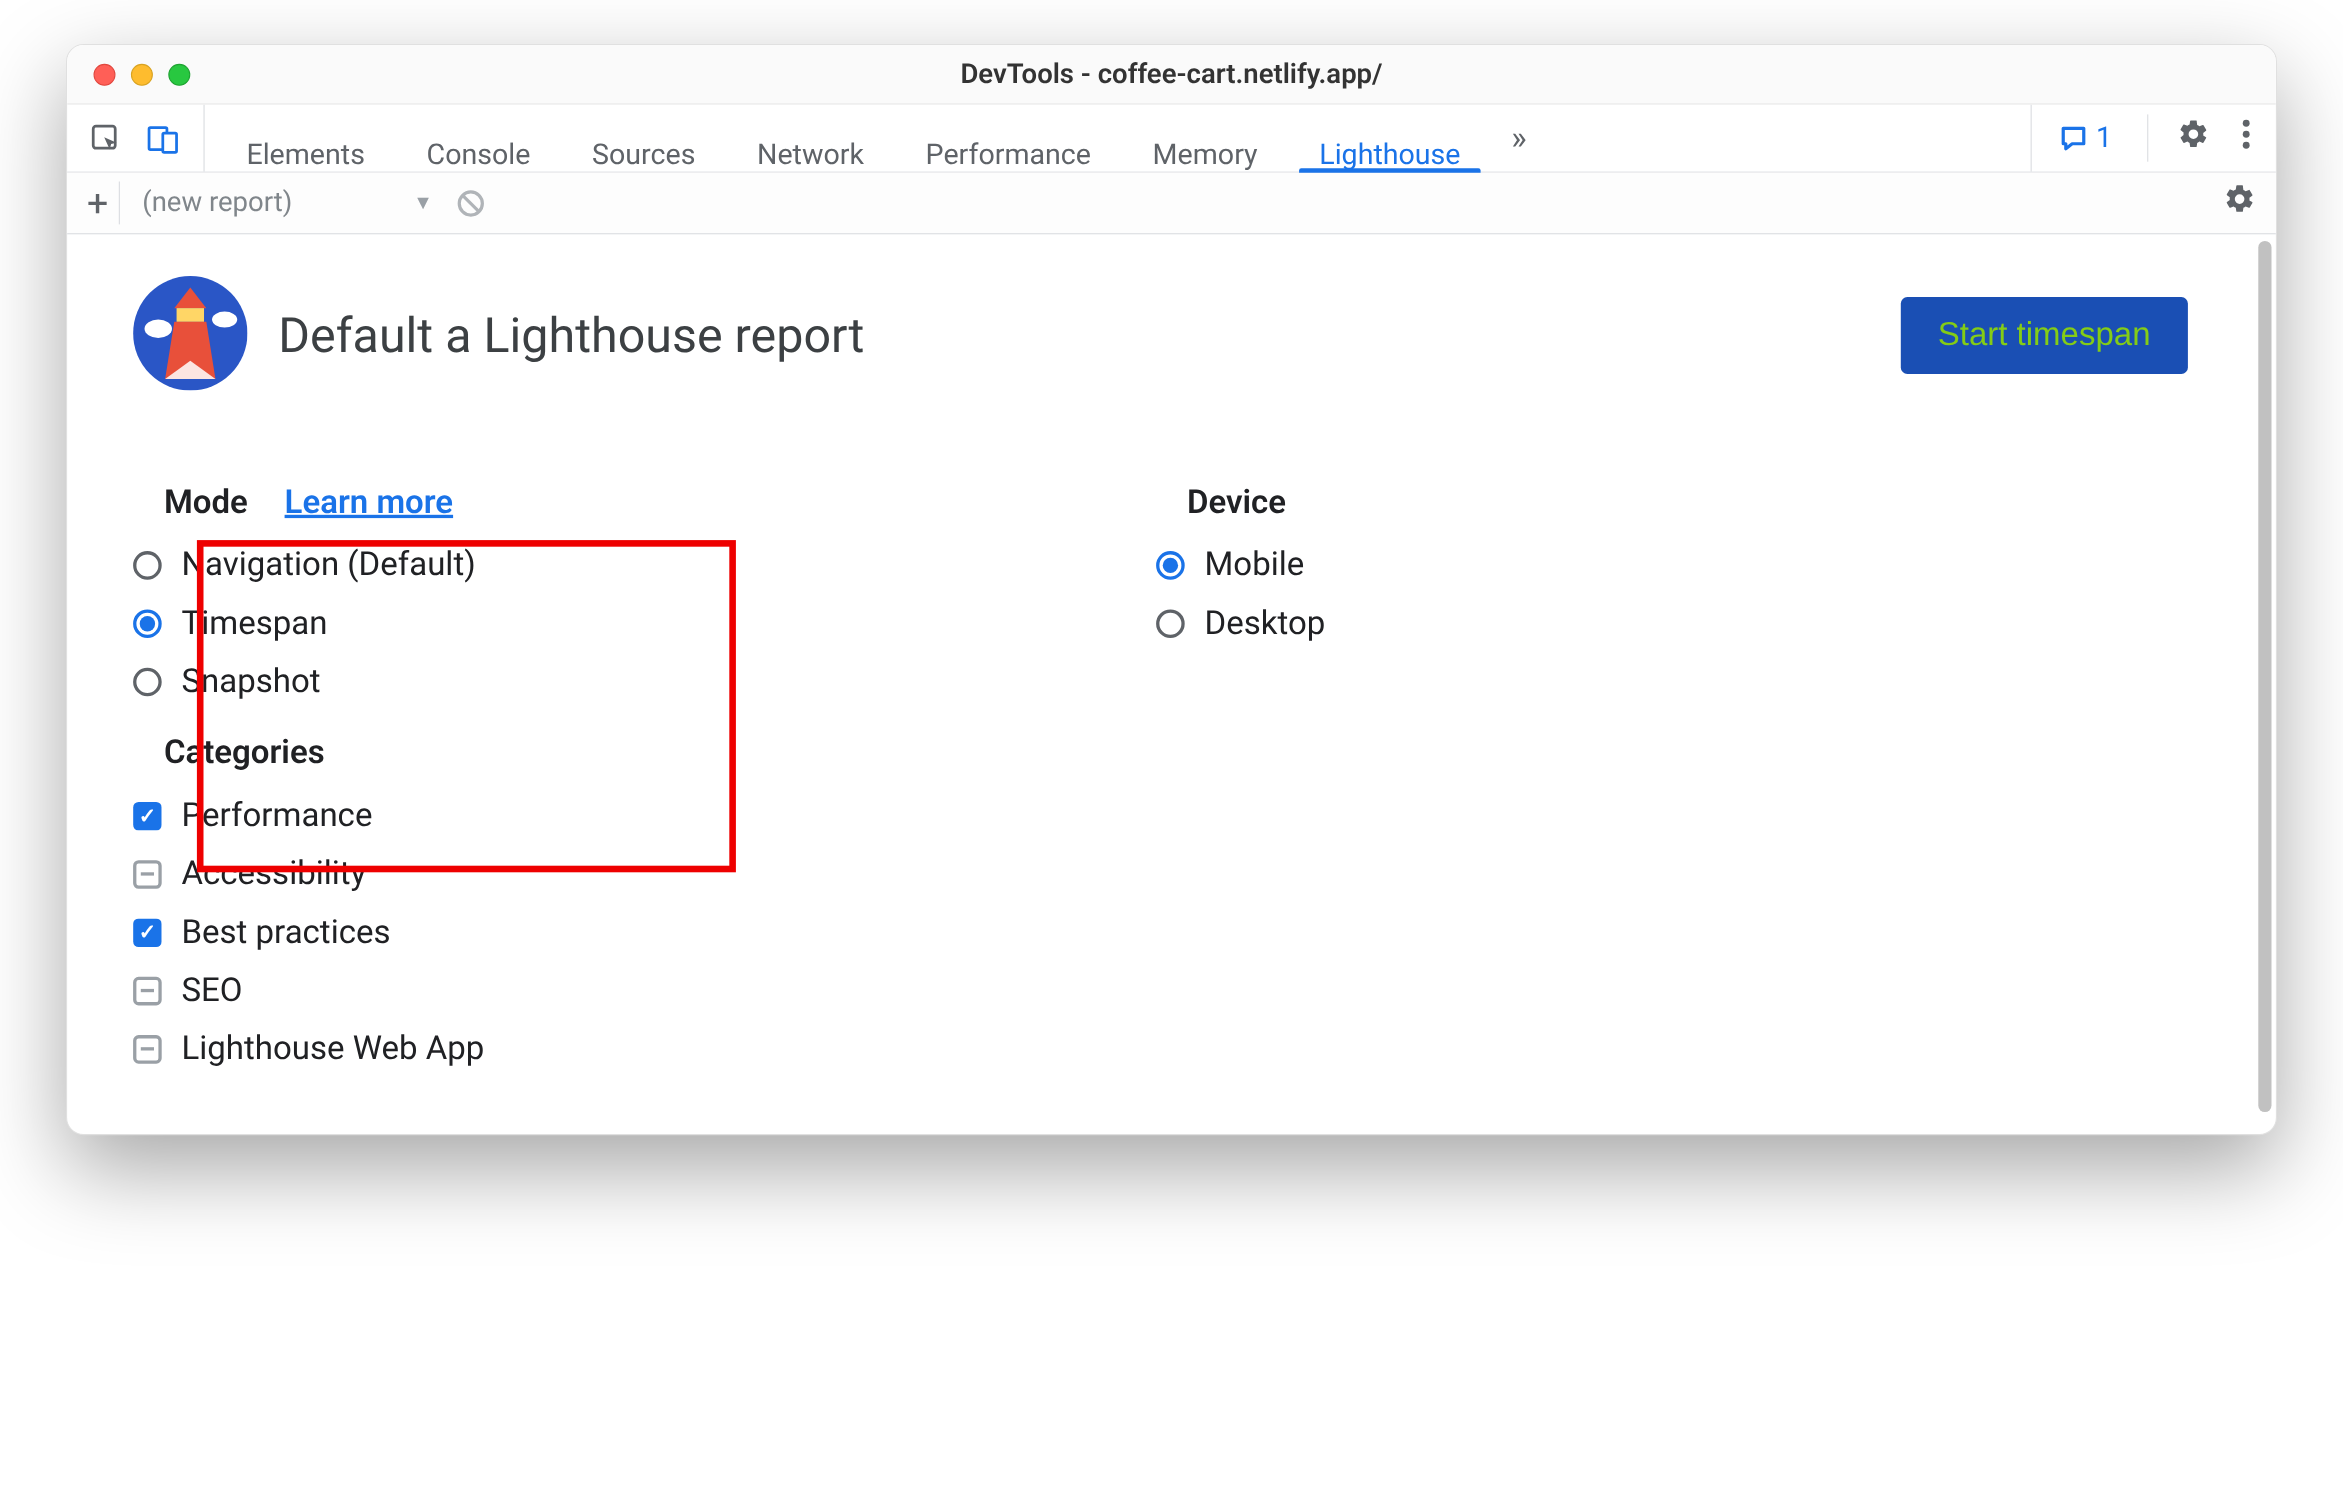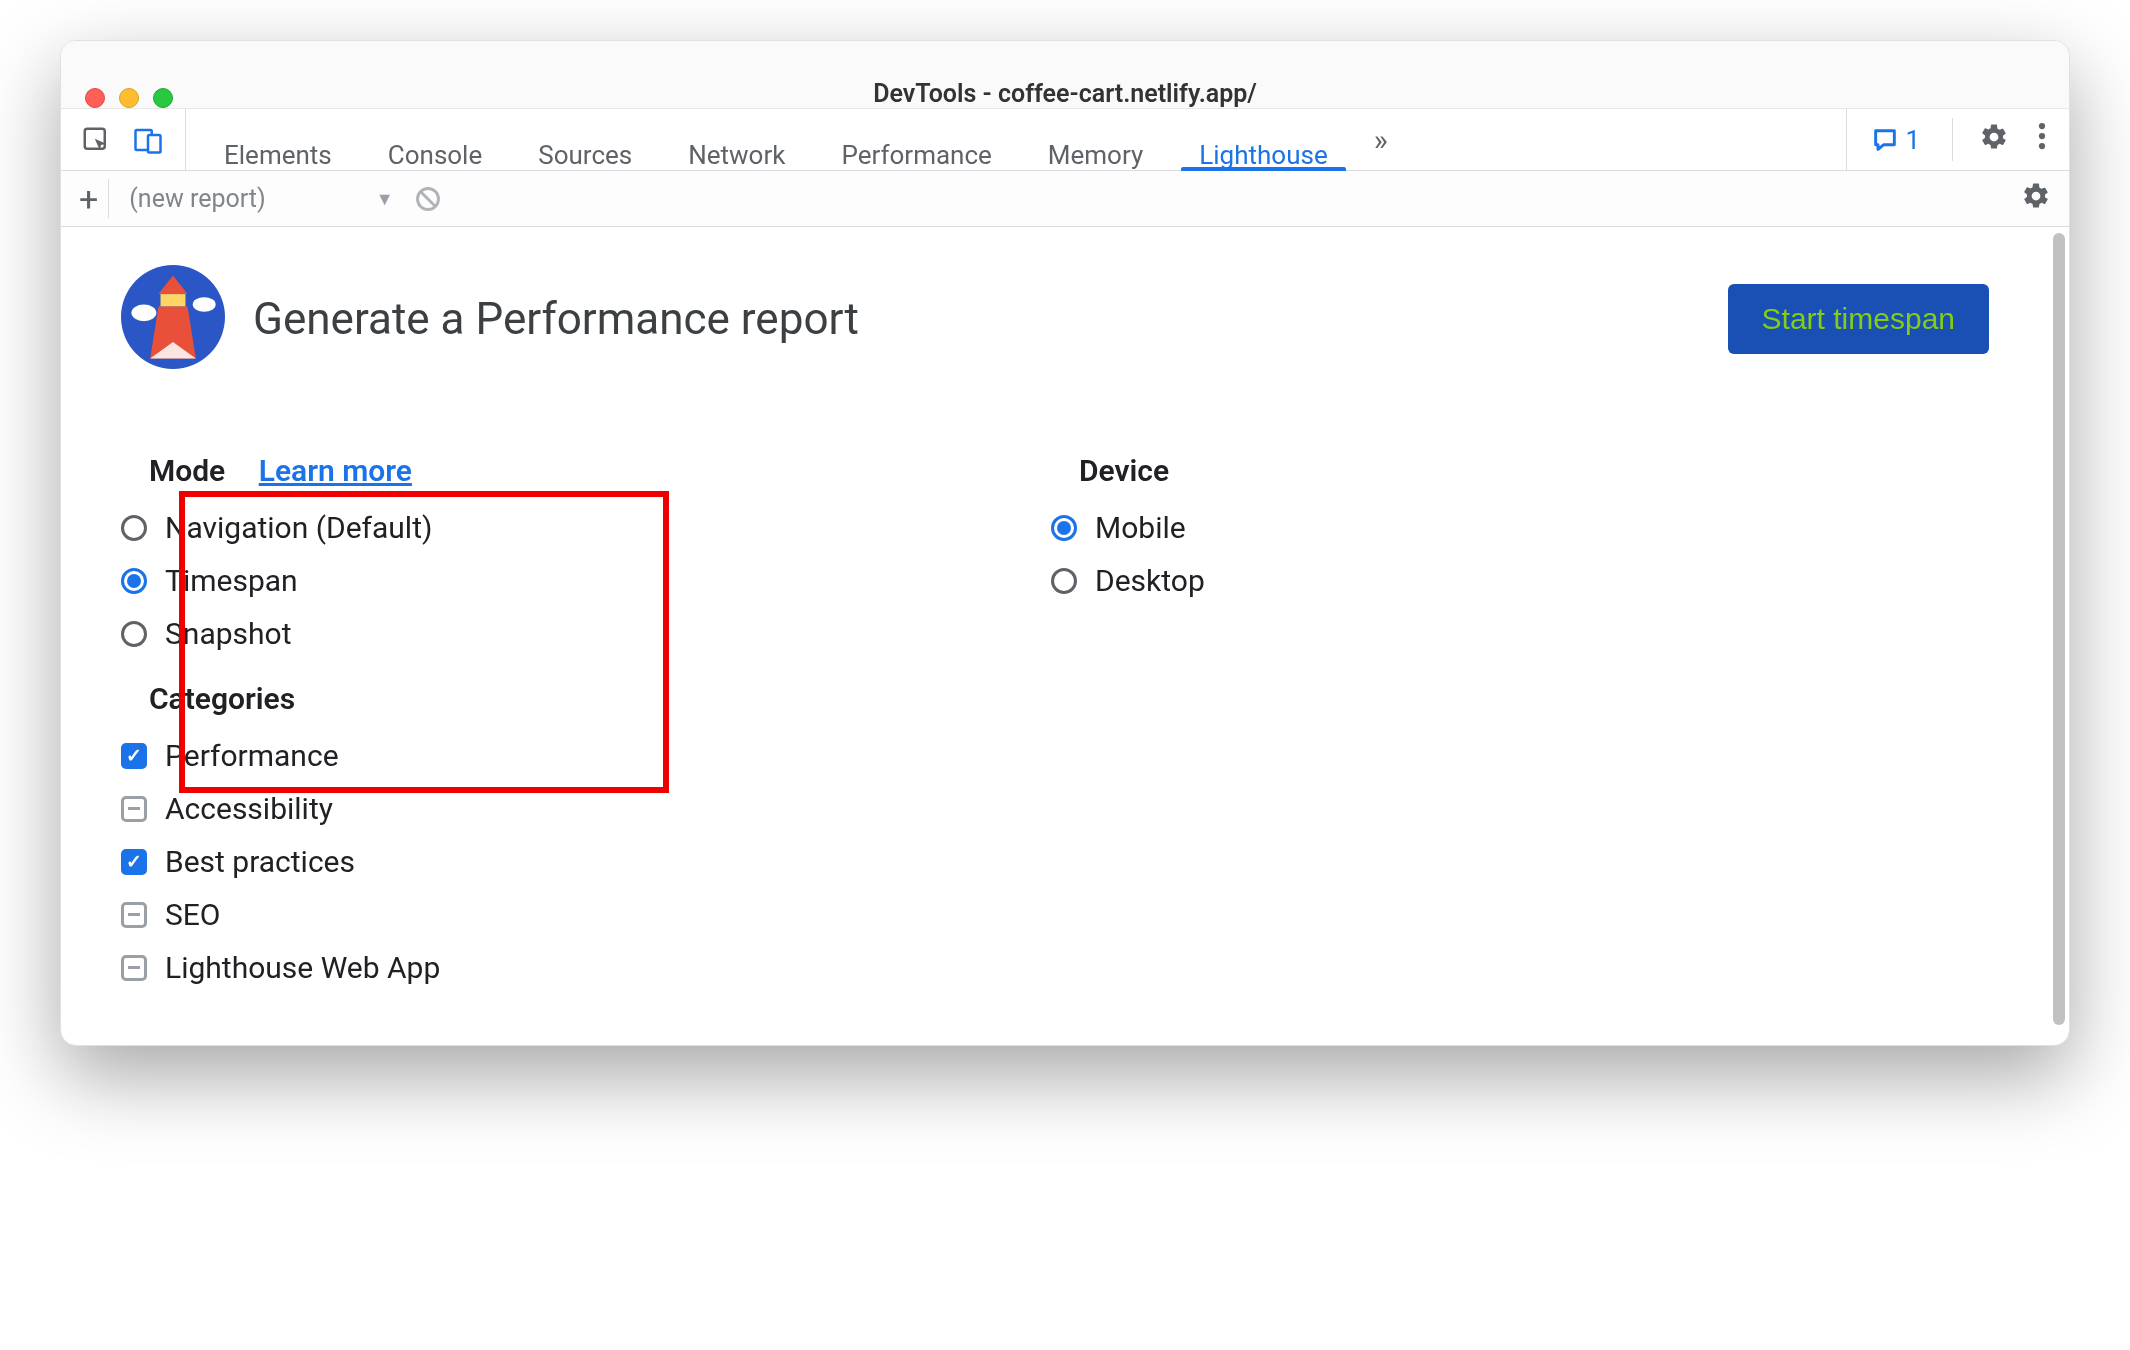--- a/index.html
+++ b/index.html
@@ -33,23 +33,23 @@
     background:#ffffff;
     border-radius:16px;
     border:1px solid #e0e0e0;
     box-shadow: 0 30px 80px rgba(0,0,0,0.35);
     overflow:hidden;
     position:relative;
   }
 
   
   .titlebar {
-    height:68px;
-    display:flex;
-    align-items:flex-end;
+    height:54px;
+    display:flex;
+    align-items:center;
     position:relative;
     border-bottom:1px solid #e8e8e8;
     background:#fafafa;
   }
   .traffic {
     display:flex;
     gap:14px;
     padding-left:24px;
   }
   .traffic .dot {
@@ -432,21 +432,21 @@
               <svg class="lh-logo" viewBox="0 0 100 100">
                 <circle cx="50" cy="50" r="50" fill="#2a56c6"></circle>
                 <ellipse cx="22" cy="46" rx="12" ry="8" fill="#fff"></ellipse>
                 <ellipse cx="80" cy="38" rx="11" ry="7" fill="#fff"></ellipse>
                 <polygon points="50,10 36,28 64,28" fill="#e8503a"></polygon>
                 <rect x="38" y="28" width="24" height="12" fill="#ffd666"></rect>
                 <polygon points="36,40 64,40 72,90 28,90" fill="#e8503a"></polygon>
                 <polygon points="28,90 72,90 50,74" fill="#ffffff" opacity="0.85"></polygon>
               </svg>
             </span>
-            <div class="page-title">Generate a Performance report</div>
+            <div class="page-title">Default a Lighthouse report</div>
           </div>
           <button class="primary-btn">Start timespan</button>
         </div>
 
         <div class="columns">
 
           <div>
             <span class="section-title">Mode</span>
             <a class="learn-more">Learn more</a>
             <div class="option-list" id="mode-options">

